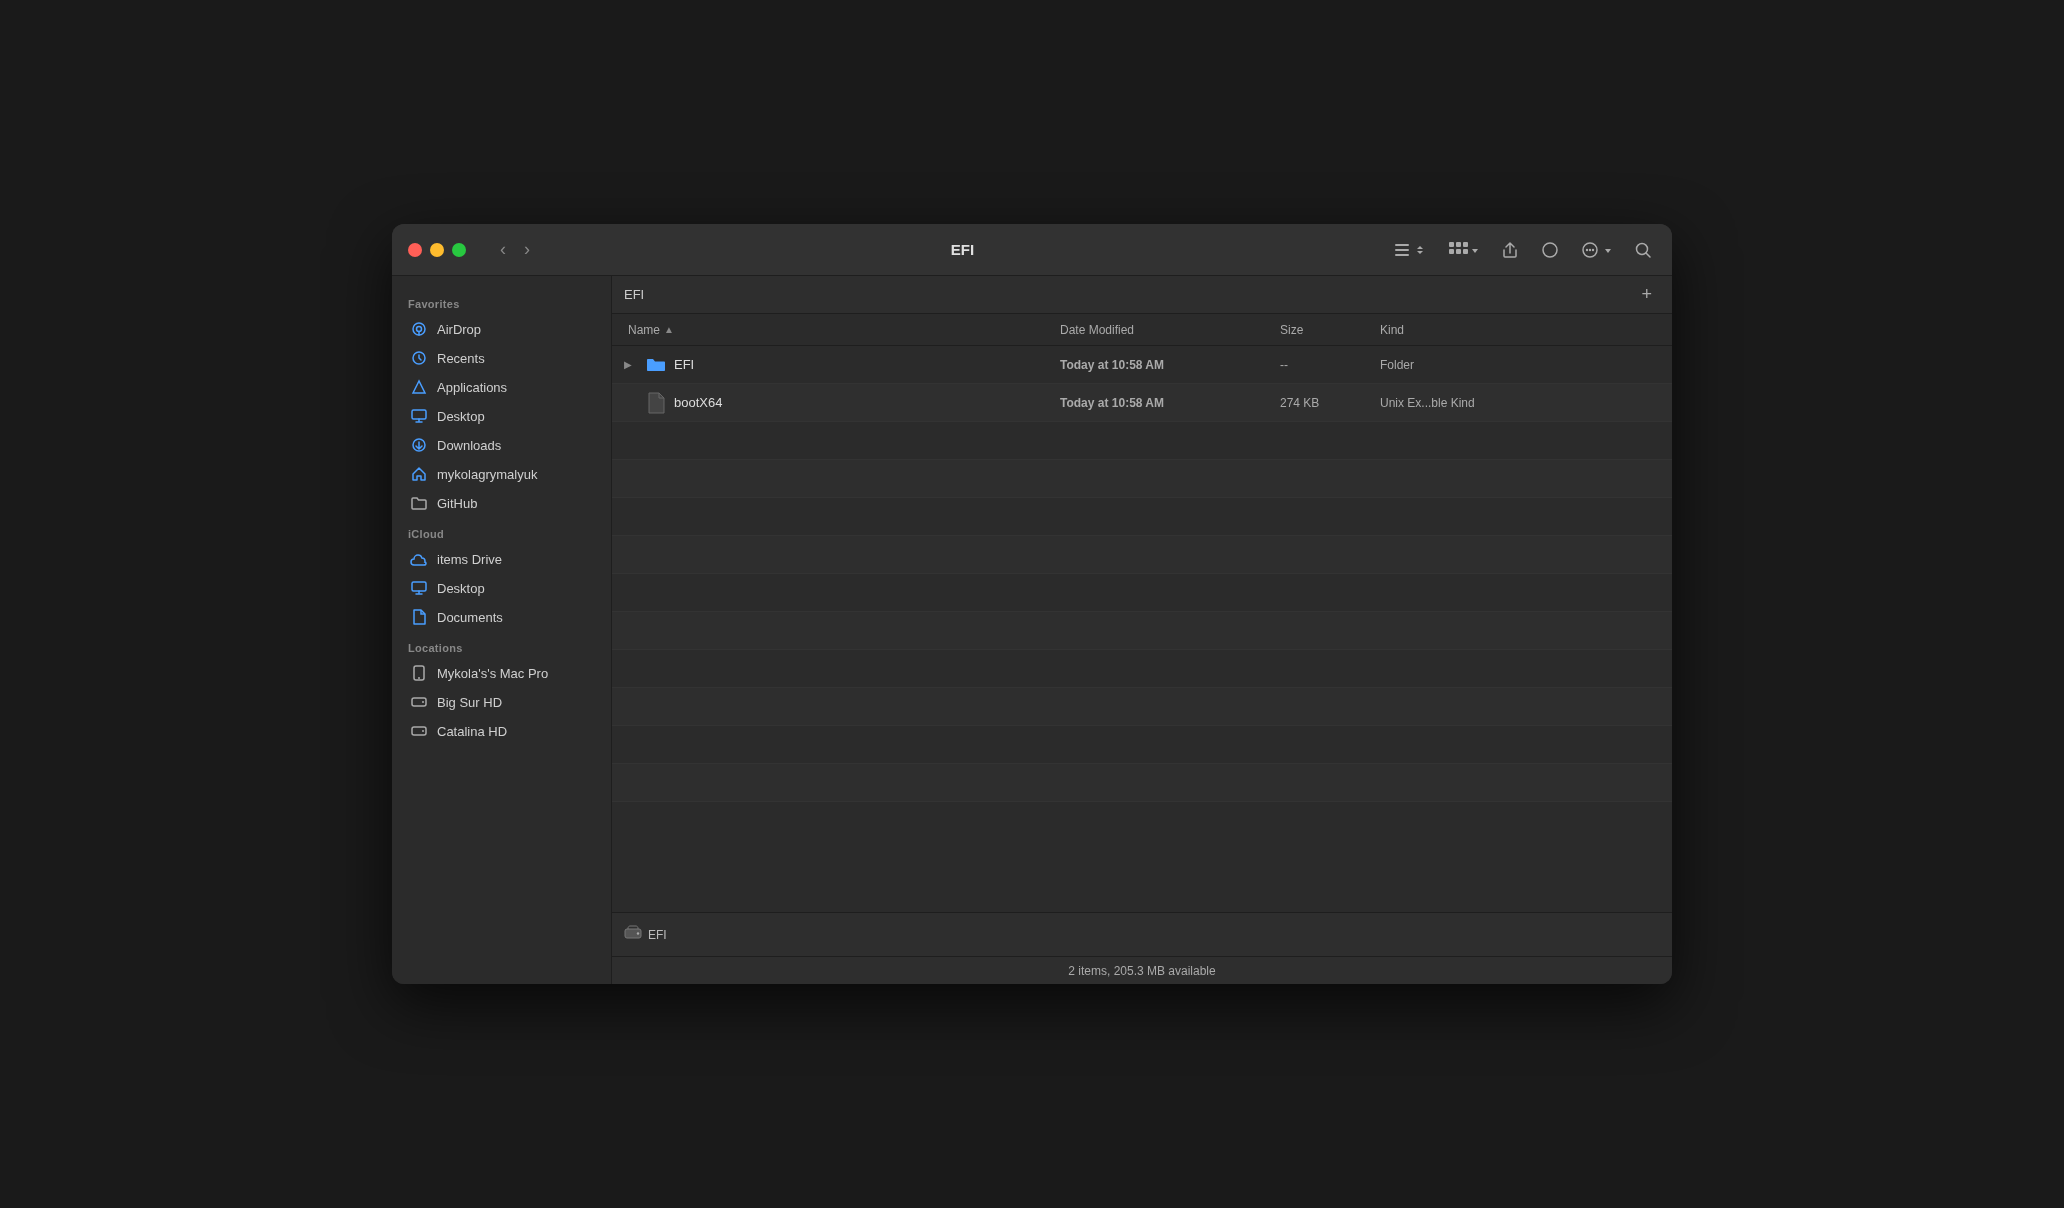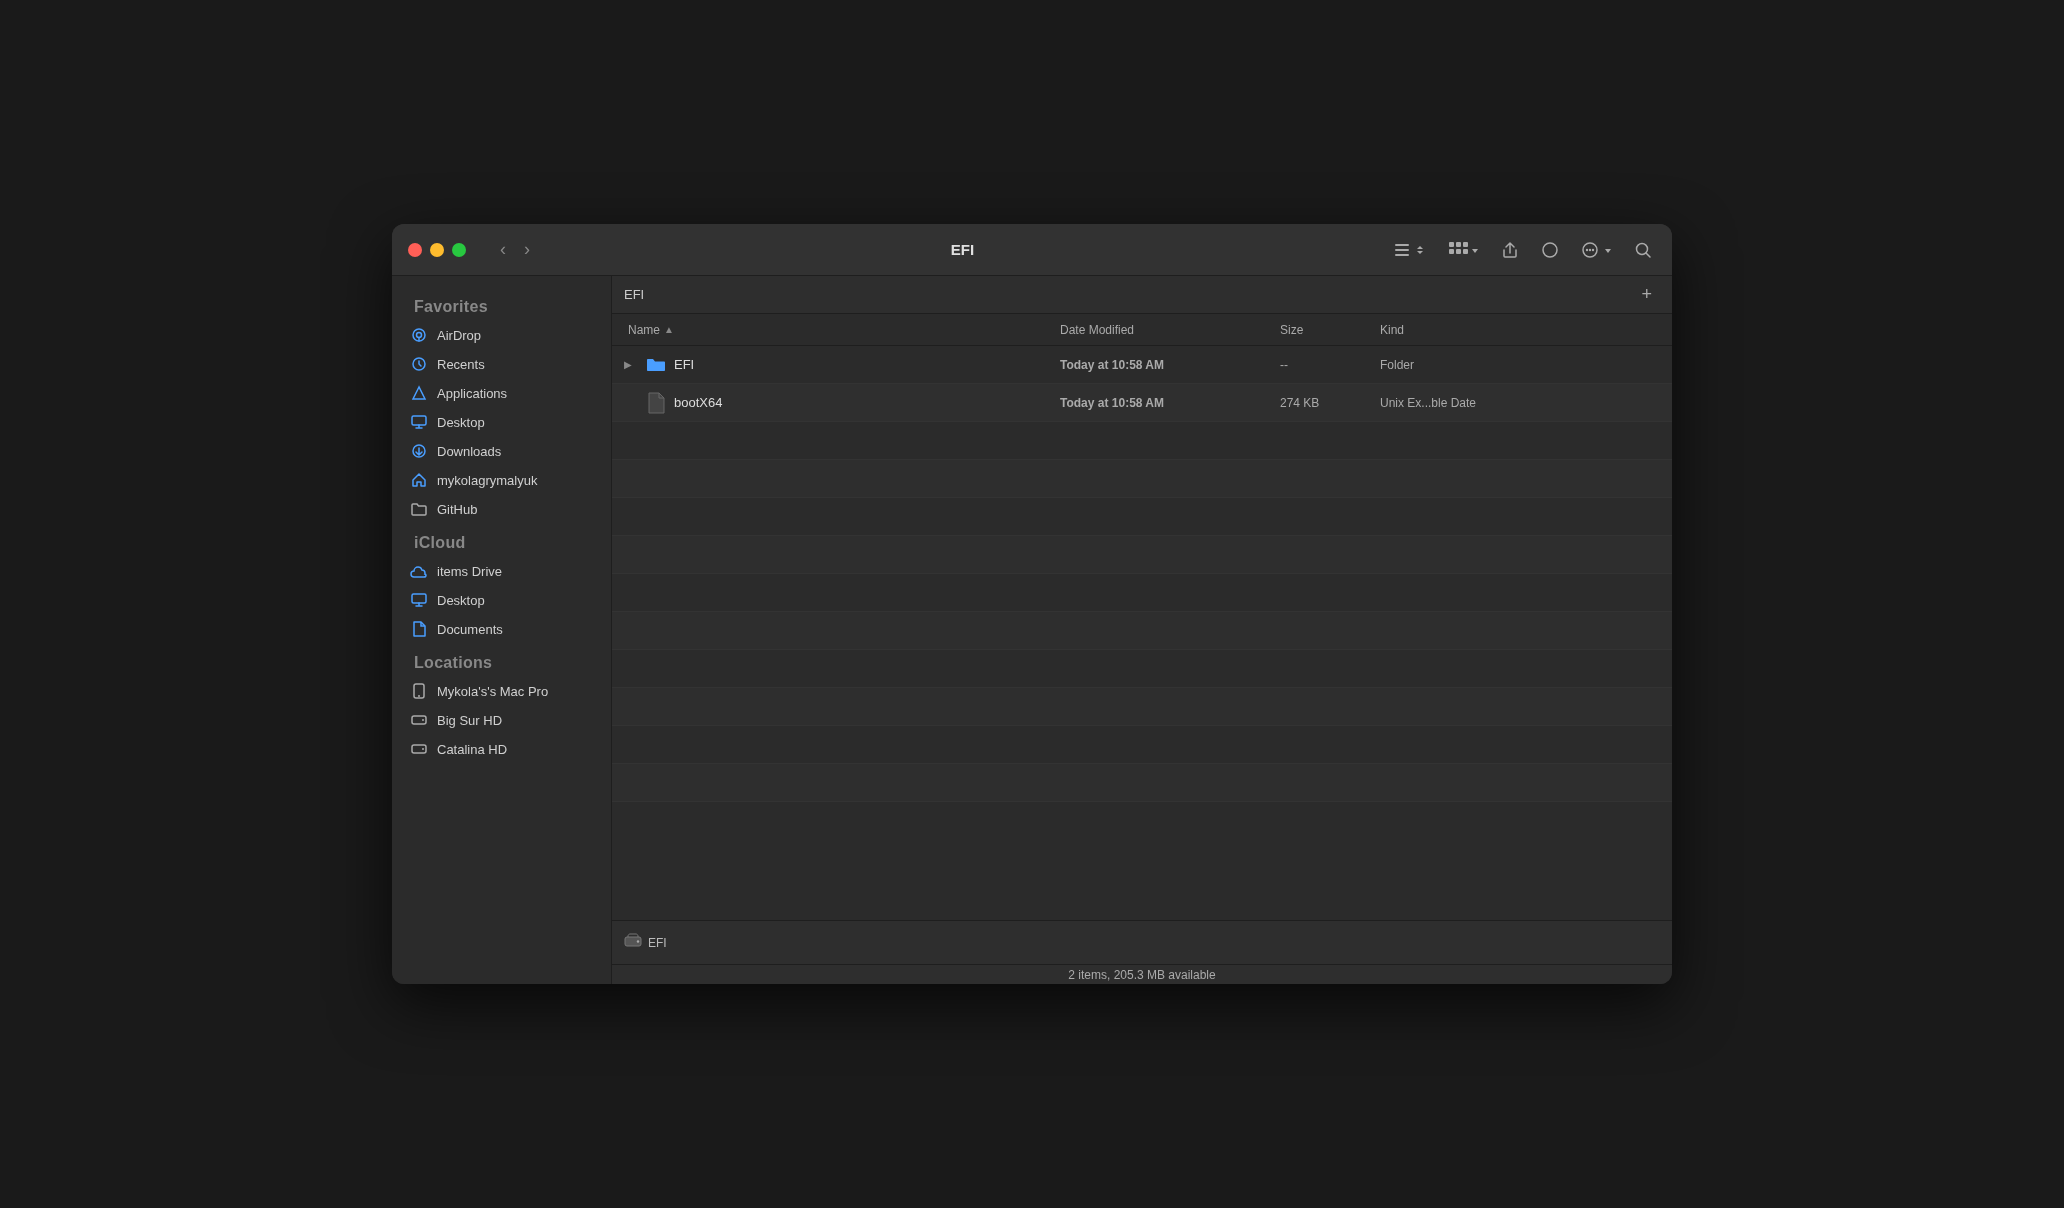--- a/index.html
+++ b/index.html
@@ -95,23 +95,23 @@
     .sidebar {
       width: 220px;
       background: #2b2b2b;
       border-right: 1px solid #1e1e1e;
       overflow-y: auto;
       padding: 12px 0;
       flex-shrink: 0;
     }
     .sidebar-section-label {
       color: #888;
-      font-size: 16px;
+      font-size: 11px;
       font-weight: 600;
-      padding: 10px 16px 4px 22px;
+      padding: 10px 16px 4px 16px;
       text-transform: none;
       letter-spacing: 0.3px;
     }
     .sidebar-item {
       display: flex;
       align-items: center;
       gap: 9px;
       padding: 5px 12px;
       cursor: pointer;
       border-radius: 6px;
@@ -503,21 +503,21 @@
             <span class="file-icon">
               <svg width="18" height="22" viewBox="0 0 18 22" fill="none">
                 <path d="M2 1H12L17 6V21H2V1Z" fill="#444" stroke="#666" stroke-width="1"></path>
                 <path d="M12 1V6H17" stroke="#666" stroke-width="1"></path>
               </svg>
             </span>
             <span class="file-name-text">bootX64</span>
           </div>
           <div class="file-date">Today at 10:58 AM</div>
           <div class="file-size">274 KB</div>
-          <div class="file-kind">Unix Ex...ble Date</div>
+          <div class="file-kind">Unix Ex...ble Kind</div>
         </div>
 
         <div class="empty-row"></div>
         <div class="empty-row alt"></div>
         <div class="empty-row"></div>
         <div class="empty-row alt"></div>
         <div class="empty-row"></div>
         <div class="empty-row alt"></div>
         <div class="empty-row"></div>
         <div class="empty-row alt"></div>
@@ -532,19 +532,19 @@
             <svg width="18" height="16" viewBox="0 0 18 16" fill="none">
               <rect x="1" y="4" width="16" height="9" rx="2" fill="#555" stroke="#777" stroke-width="1"></rect>
               <path d="M4 4V3C4 2 5 1 6 1H12C13 1 14 2 14 3V4" stroke="#777" stroke-width="1"></path>
               <circle cx="14" cy="8.5" r="1.2" fill="#aaa"></circle>
             </svg>
           </span>
           <span>EFI</span>
         </div>
       </div>
 
-      <div style="height: 20px; background: #2e2e2e; border-top: 1px solid #1e1e1e; display: flex; align-items: center; justify-content: center;">
+      <div style="height: 28px; background: #2e2e2e; border-top: 1px solid #1e1e1e; display: flex; align-items: center; justify-content: center;">
         <span style="color: #aaa; font-size: 12px;">2 items, 205.3 MB available</span>
       </div>
 
     </div>
   </div>
 </div>
 
 </body></html>

